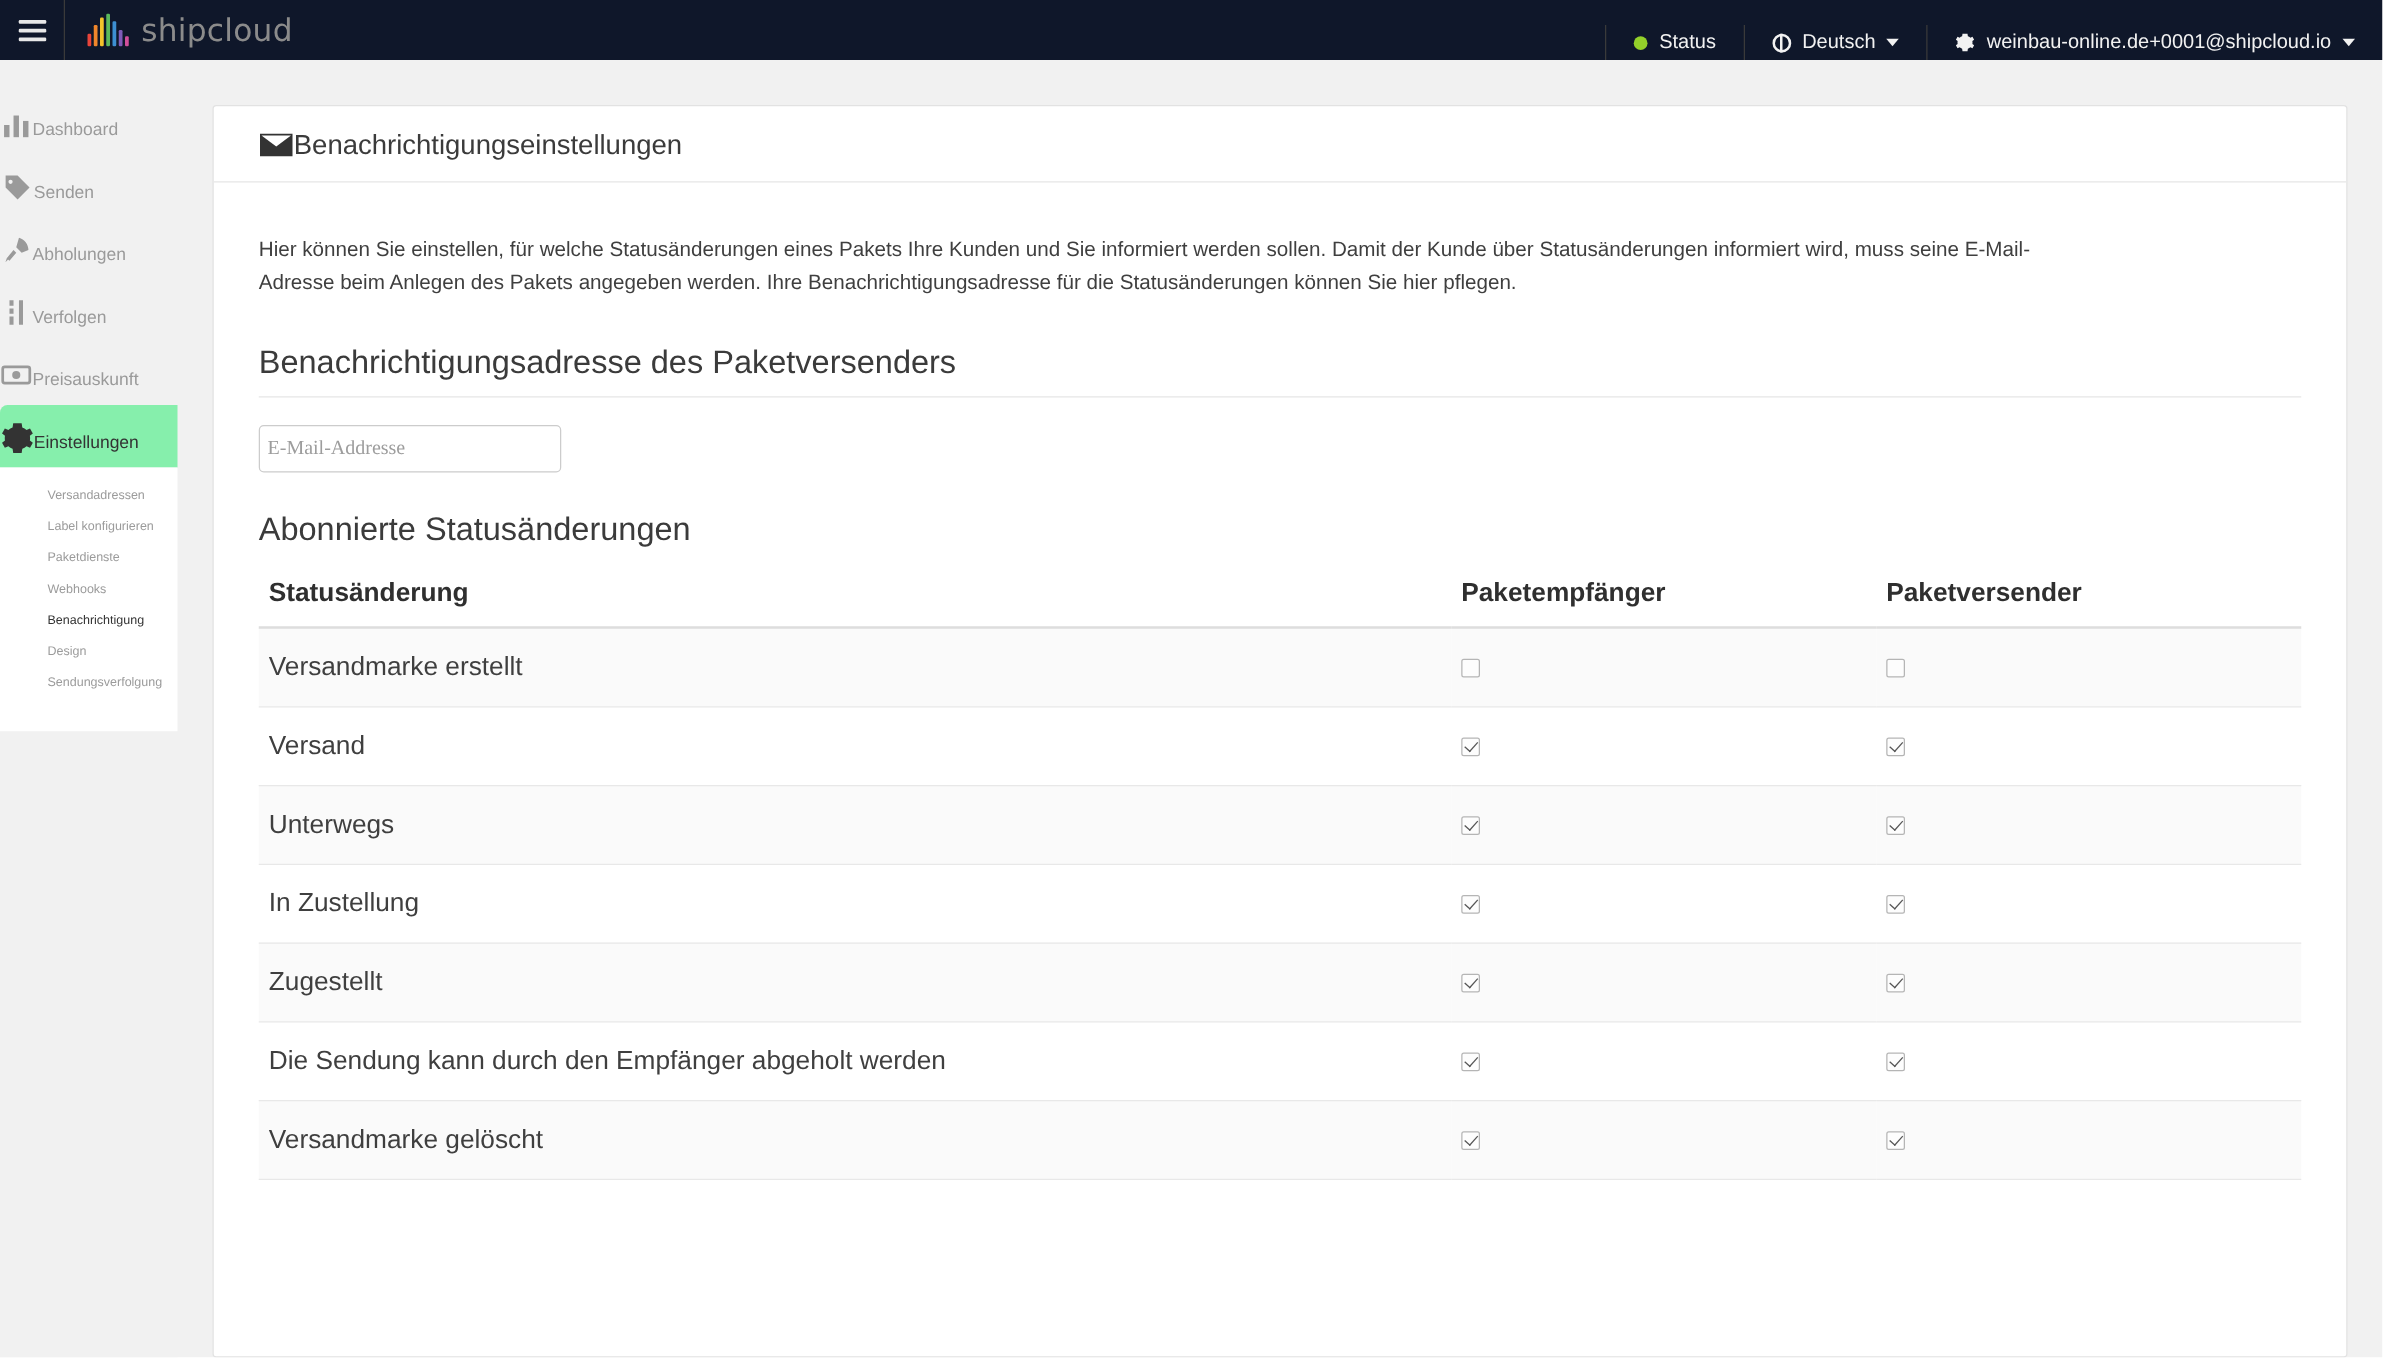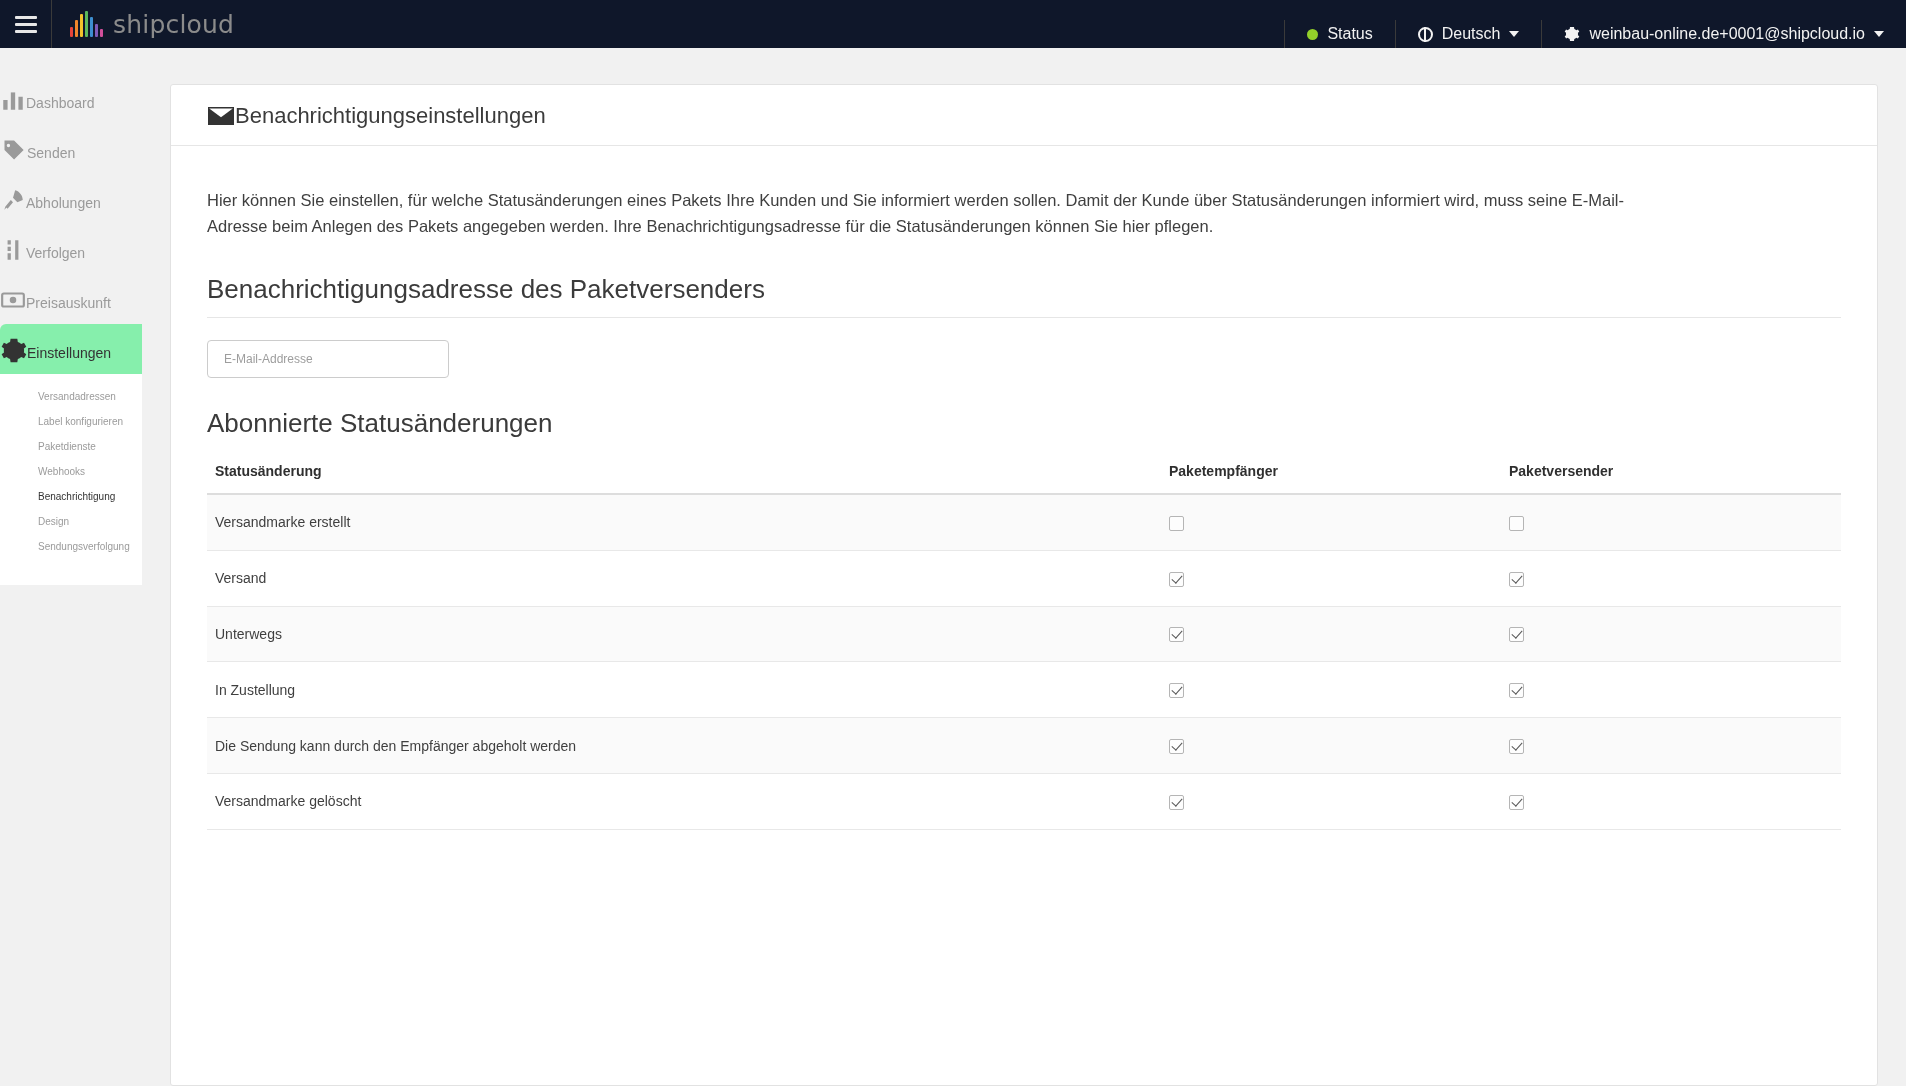--- a/index.html
+++ b/index.html
@@ -146,39 +146,39 @@
     font-size: 26px; font-weight: 400; color: #3b3b3b;
     margin: 34px 0 0 0;
     padding-bottom: 12px;
     border-bottom: 1px solid #e6e6e6;
   }
   .email-input {
     margin-top: 22px;
     width: 242px; height: 38px;
     border: 1px solid #cccccc;
     border-radius: 4px;
-    padding: 0 16px;
-    font-size: 12px;
+    padding: 0 6px;
+    font-size: 16px;
     color: #888888;
-    font-family: Liberation Sans, sans-serif;
+    font-family: Liberation Serif, serif;
     outline: none;
     background: #fff;
   }
   .email-input::placeholder { color: #9d9d9d; }
 
   h2.sub2 {
     font-size: 26px; font-weight: 400; color: #3b3b3b;
     margin: 30px 0 18px 0;
   }
 
   
   table.status-table {
     width: 100%;
     border-collapse: collapse;
-    font-size: 14px;
+    font-size: 21px;
     color: #3f3f3f;
     margin-top: 24px;
   }
   table.status-table th {
     text-align: left;
     font-weight: bold;
     padding: 0 0 14px 8px;
     border-bottom: 2px solid #dddddd;
     color: #2f2f2f;
   }
@@ -379,20 +379,25 @@
               <td>Unterwegs</td>
               <td class="chk"><span class="cbx checked"></span></td>
               <td class="chk"><span class="cbx checked"></span></td>
             </tr>
             <tr>
               <td>In Zustellung</td>
               <td class="chk"><span class="cbx checked"></span></td>
               <td class="chk"><span class="cbx checked"></span></td>
             </tr>
             <tr>
+              <td>Zugestellt</td>
+              <td class="chk"><span class="cbx checked"></span></td>
+              <td class="chk"><span class="cbx checked"></span></td>
+            </tr>
+            <tr>
               <td>Die Sendung kann durch den Empfänger abgeholt werden</td>
               <td class="chk"><span class="cbx checked"></span></td>
               <td class="chk"><span class="cbx checked"></span></td>
             </tr>
             <tr>
               <td>Versandmarke gelöscht</td>
               <td class="chk"><span class="cbx checked"></span></td>
               <td class="chk"><span class="cbx checked"></span></td>
             </tr>
           </tbody>

